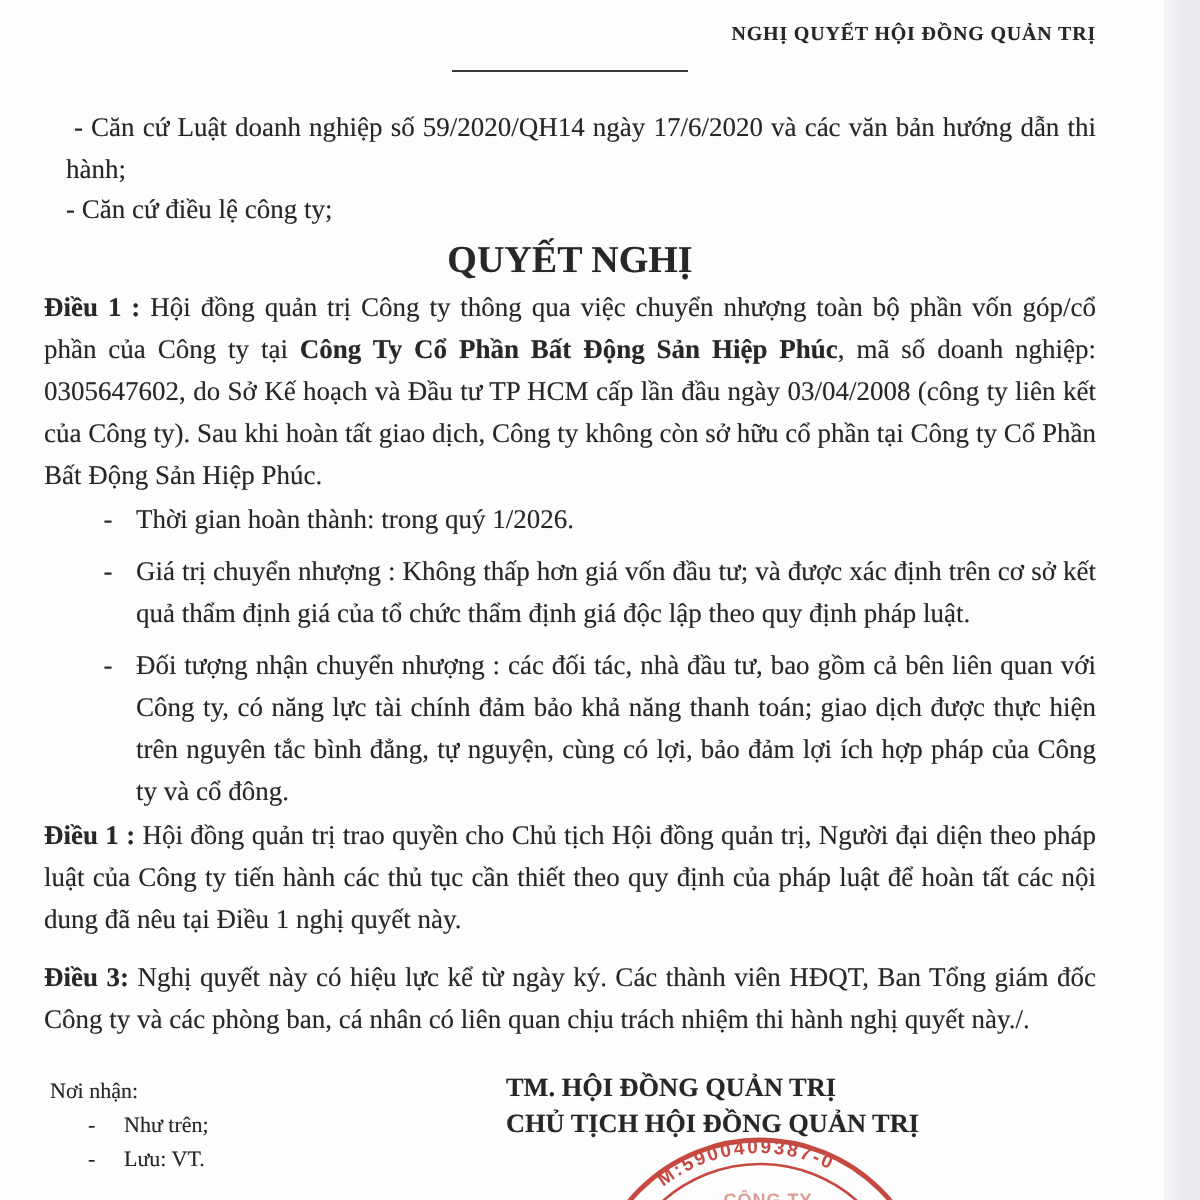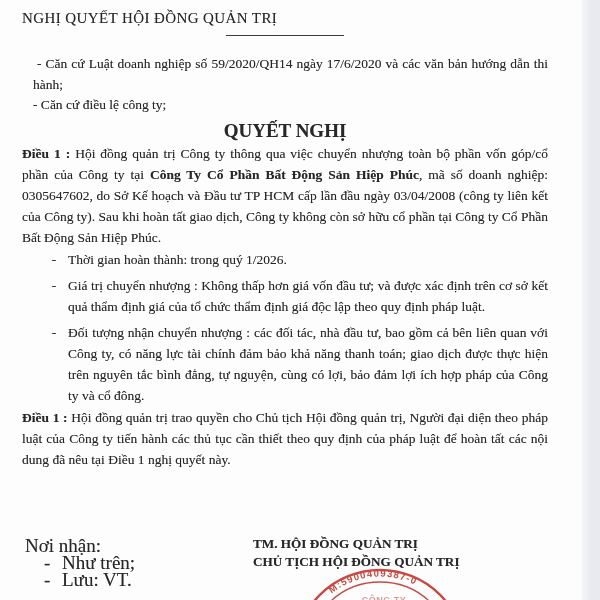--- a/index.html
+++ b/index.html
@@ -13,40 +13,40 @@
   .edge-strip{
     position:absolute;top:0;right:0;width:17px;height:600px;
     background:linear-gradient(to right,#f5f6f9,#e9eaf0 45%,#e9eaf0);
     border-left:1px solid #f3f4f7;
   }
   .content{
     position:absolute;left:22px;top:8px;width:526px;
     text-shadow:0 0 .4px rgba(20,20,20,.35);
   }
   .title{
-    margin:0;text-align:left;font-weight:normal;font-size:15px;
+    margin:0;text-align:right;font-weight:bold;font-size:10px;
     letter-spacing:.4px;line-height:20px;
   }
   .title-rule{width:118px;height:0;border-bottom:1.7px solid #3c3c3e;margin:7px auto 0 auto;}
   .preamble{margin:18px 0 0 11px;font-size:13.5px;line-height:20.5px;text-align:justify;}
   .preamble p{margin:0;}
   .preamble p.first{text-indent:4px;}
   .heading{
     text-align:center;font-weight:bold;font-size:19px;
     margin:6px 0 3px 0;line-height:18px;
   }
   p.article{font-size:13.5px;line-height:21px;text-align:justify;margin:0;}
   p.article.gap{margin-top:8px;}
   .bullets{margin:1px 0 0 0;}
   .bullet{display:flex;font-size:13.5px;line-height:21px;margin:0 0 5px 0;}
   .bullet:last-child{margin-bottom:1px;}
   .bullet .marker{flex:0 0 28px;margin-left:18px;text-align:center;}
   .bullet .btext{flex:1;text-align:justify;}
   .footer-left{
-    position:absolute;left:25px;top:538px;font-size:19px;line-height:16px;
+    position:absolute;left:25px;top:538px;font-size:11px;line-height:16px;
     text-shadow:0 0 .4px rgba(20,20,20,.35);
   }
   .footer-left .fl-label{margin:0;}
   .footer-left .fl-item{display:flex;margin:1px 0 0 17px;}
   .footer-left .fl-item .marker{flex:0 0 18px;text-align:left;padding-left:2px;}
   .signature{
     position:absolute;left:253px;top:535px;width:250px;text-align:left;
     font-weight:bold;font-size:13.2px;line-height:17.5px;
     text-shadow:0 0 .4px rgba(20,20,20,.35);
   }
@@ -83,20 +83,21 @@
         <span class="btext">Giá trị chuyển nhượng : Không thấp hơn giá vốn đầu tư; và được xác định trên cơ sở kết quả thẩm định giá của tổ chức thẩm định giá độc lập theo quy định pháp luật.</span>
       </div>
       <div class="bullet">
         <span class="marker">-</span>
         <span class="btext">Đối tượng nhận chuyển nhượng : các đối tác, nhà đầu tư, bao gồm cả bên liên quan với Công ty, có năng lực tài chính đảm bảo khả năng thanh toán; giao dịch được thực hiện trên nguyên tắc bình đẳng, tự nguyện, cùng có lợi, bảo đảm lợi ích hợp pháp của Công ty và cổ đông.</span>
       </div>
     </div>
 
     <p class="article"><b>Điều 1 :</b><span> Hội đồng quản trị trao quyền cho Chủ tịch Hội đồng quản trị, Người đại diện theo pháp luật của Công ty tiến hành các thủ tục cần thiết theo quy định của pháp luật để hoàn tất các nội dung đã nêu tại Điều 1 nghị quyết này.</span></p>
 
+    <p class="article gap"><b>Điều 3:</b><span> Nghị quyết này có hiệu lực kể từ ngày ký. Các thành viên HĐQT, Ban Tổng giám đốc Công ty và các phòng ban, cá nhân có liên quan chịu trách nhiệm thi hành nghị quyết này./.</span></p>
 
   </div>
 
   <div class="footer-left">
     <p class="fl-label">Nơi nhận:</p>
     <div class="fl-item">
       <span class="marker">-</span>
       <span>Như trên;</span>
     </div>
     <div class="fl-item">

